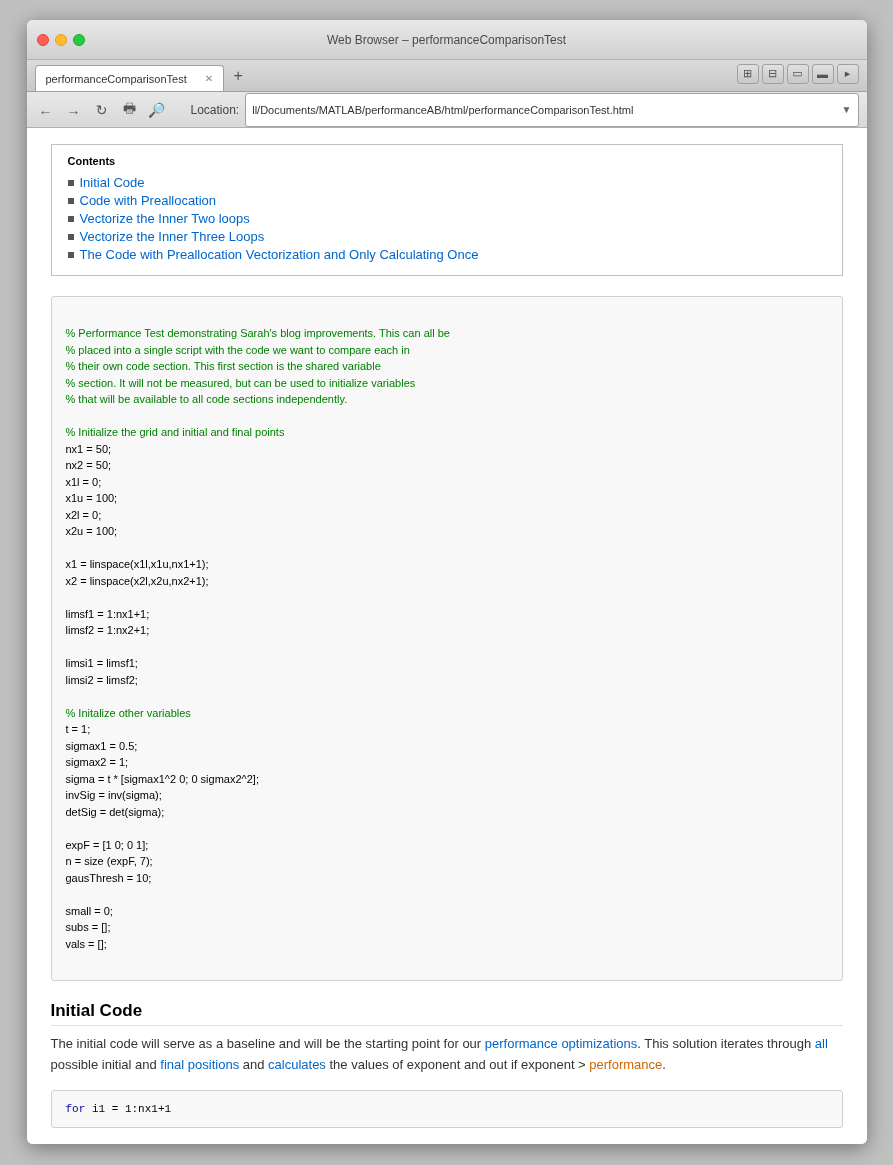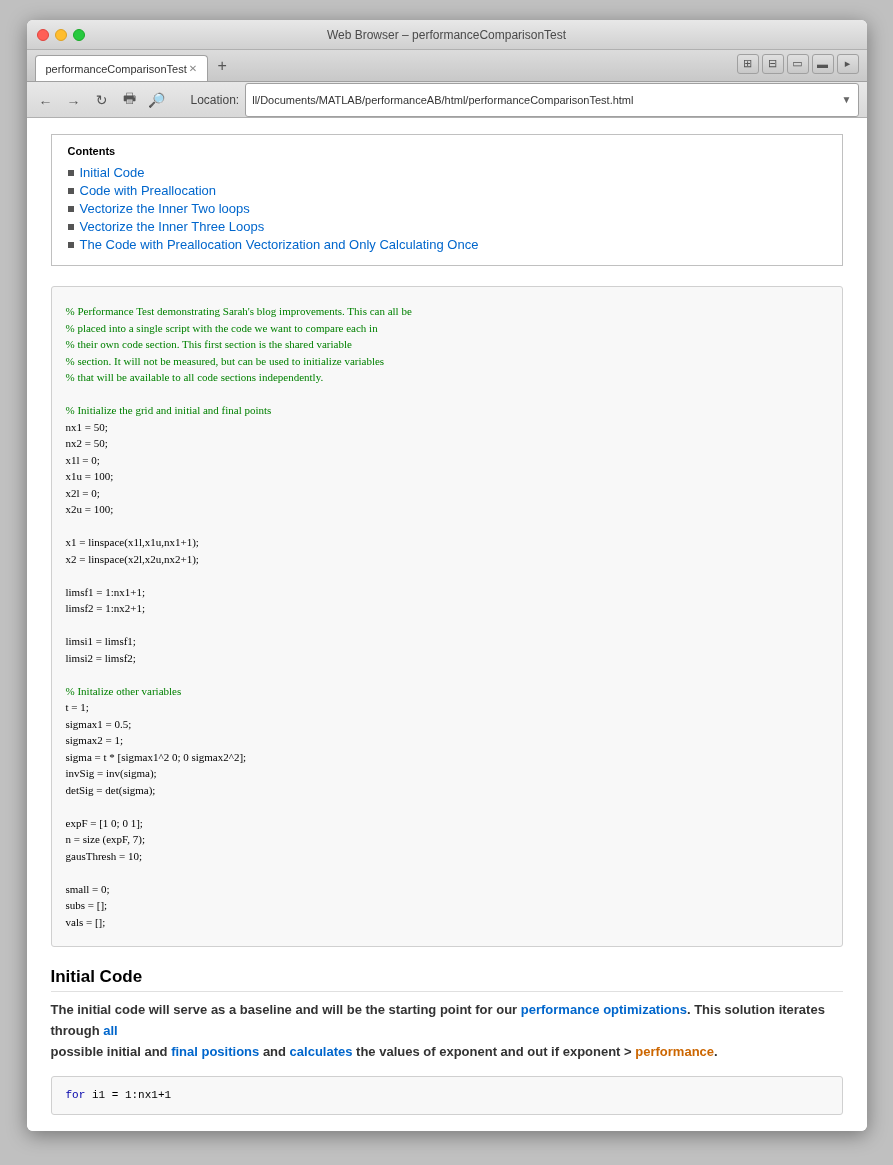--- a/index.html
+++ b/index.html
@@ -19,21 +19,21 @@
       margin: 20px auto;
       background: #ffffff;
       border-radius: 6px;
       box-shadow: 0 4px 20px rgba(0,0,0,0.4);
       overflow: hidden;
     }
 
     
     .titlebar {
       background: linear-gradient(to bottom, #e8e8e8, #d0d0d0);
-      height: 30px;
+      height: 40px;
       display: flex;
       align-items: center;
       padding: 0 10px;
       border-bottom: 1px solid #b0b0b0;
       position: relative;
     }
 
     .titlebar-buttons {
       display: flex;
       gap: 6px;
@@ -74,21 +74,21 @@
       display: flex;
       align-items: center;
       background: #ffffff;
       border: 1px solid #a0a0a0;
       border-bottom: none;
       border-radius: 4px 4px 0 0;
       padding: 4px 10px;
       font-size: 11px;
       color: #333;
       height: 26px;
-      gap: 2px;
+      gap: 18px;
     }
 
     .tab-close {
       font-size: 10px;
       color: #888;
       cursor: pointer;
     }
 
     .tab-new {
       width: 20px;
@@ -220,22 +220,22 @@
       color: #0066cc;
       text-decoration: none;
       font-size: 13px;
     }
 
     
     .code-block {
       background: #f8f8f8;
       border: 1px solid #d0d0d0;
       border-radius: 3px;
-      padding: 16px 14px;
-      font-family: Liberation Serif, serif;
+      padding: 28px 14px;
+      font-family: Liberation Sans, sans-serif;
       font-size: 11px;
       line-height: 1.5;
       margin-bottom: 20px;
       color: #000;
     }
 
     .code-comment { color: #008000; }
 
     
     .section-title {
@@ -246,21 +246,20 @@
       padding-bottom: 4px;
       border-bottom: 1px solid #e0e0e0;
     }
 
     
     .section-desc {
       font-size: 13px;
       color: #333;
       line-height: 1.6;
       margin-bottom: 14px;
-      font-weight: bold;
     }
 
     .highlight-blue { color: #0066cc; }
     .highlight-orange { color: #cc6600; }
 
     .code-snippet {
       background: #f8f8f8;
       border: 1px solid #d0d0d0;
       border-radius: 3px;
       padding: 10px 14px;

